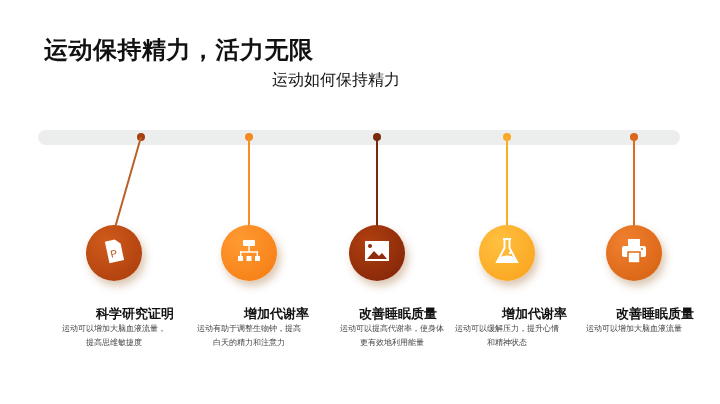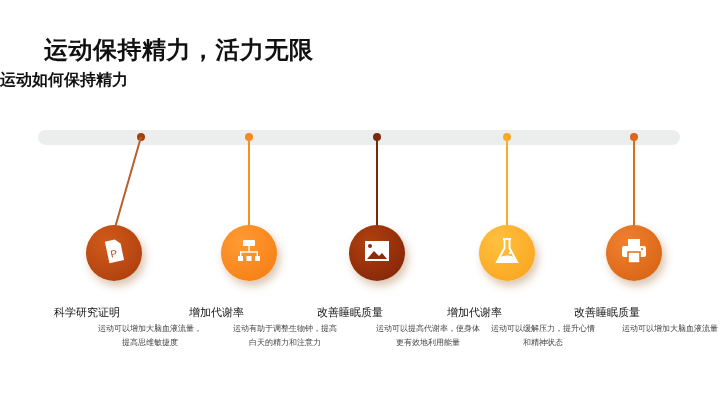--- a/index.html
+++ b/index.html
@@ -1,25 +1,25 @@
 <!DOCTYPE html>
 <html><head>
 <meta charset="utf-8">
 <style>
   html,body{margin:0;padding:0;background:#ffffff;}
   body{width:720px;height:404px;position:relative;overflow:hidden;font-family:"DejaVu Sans","Liberation Sans",sans-serif;color:#111;}
   .title{position:absolute;left:44px;top:34px;font-size:24px;font-weight:bold;letter-spacing:0.5px;}
-  .subtitle{position:absolute;left:0;width:672px;top:70px;text-align:left;font-size:16px;font-weight:bold;}
+  .subtitle{position:absolute;left:0;width:672px;top:70px;text-align:center;font-size:16px;font-weight:normal;}
   .bar{position:absolute;left:38px;top:130px;width:642px;height:15px;border-radius:8px;background:#eceded;}
   .dot{position:absolute;width:8px;height:8px;border-radius:50%;top:133px;}
   .line{position:absolute;width:1.5px;transform-origin:top center;}
   .circle{position:absolute;width:56px;height:56px;border-radius:50%;box-shadow:3px 5px 9px rgba(150,90,30,0.35);display:flex;align-items:center;justify-content:center;}
   .circle svg{width:30px;height:30px;}
-  .item-title{position:absolute;width:120px;text-align:left;font-size:11px;font-weight:normal;top:305px;}
-  .item-desc{position:absolute;width:108px;text-align:center;font-size:8px;line-height:14px;color:#444;top:322px;margin-left:36px;}
+  .item-title{position:absolute;width:120px;text-align:right;font-size:13px;font-weight:bold;top:305px;}
+  .item-desc{position:absolute;width:108px;text-align:center;font-size:8px;line-height:14px;color:#444;top:322px;}
 </style>
 </head>
 <body>
 
 <div class="title">运动保持精力，活力无限</div>
 <div class="subtitle">运动如何保持精力</div>
 
 <div class="bar"></div>
 
 <div class="dot" style="left:137px;background:#a4400c;"></div>

